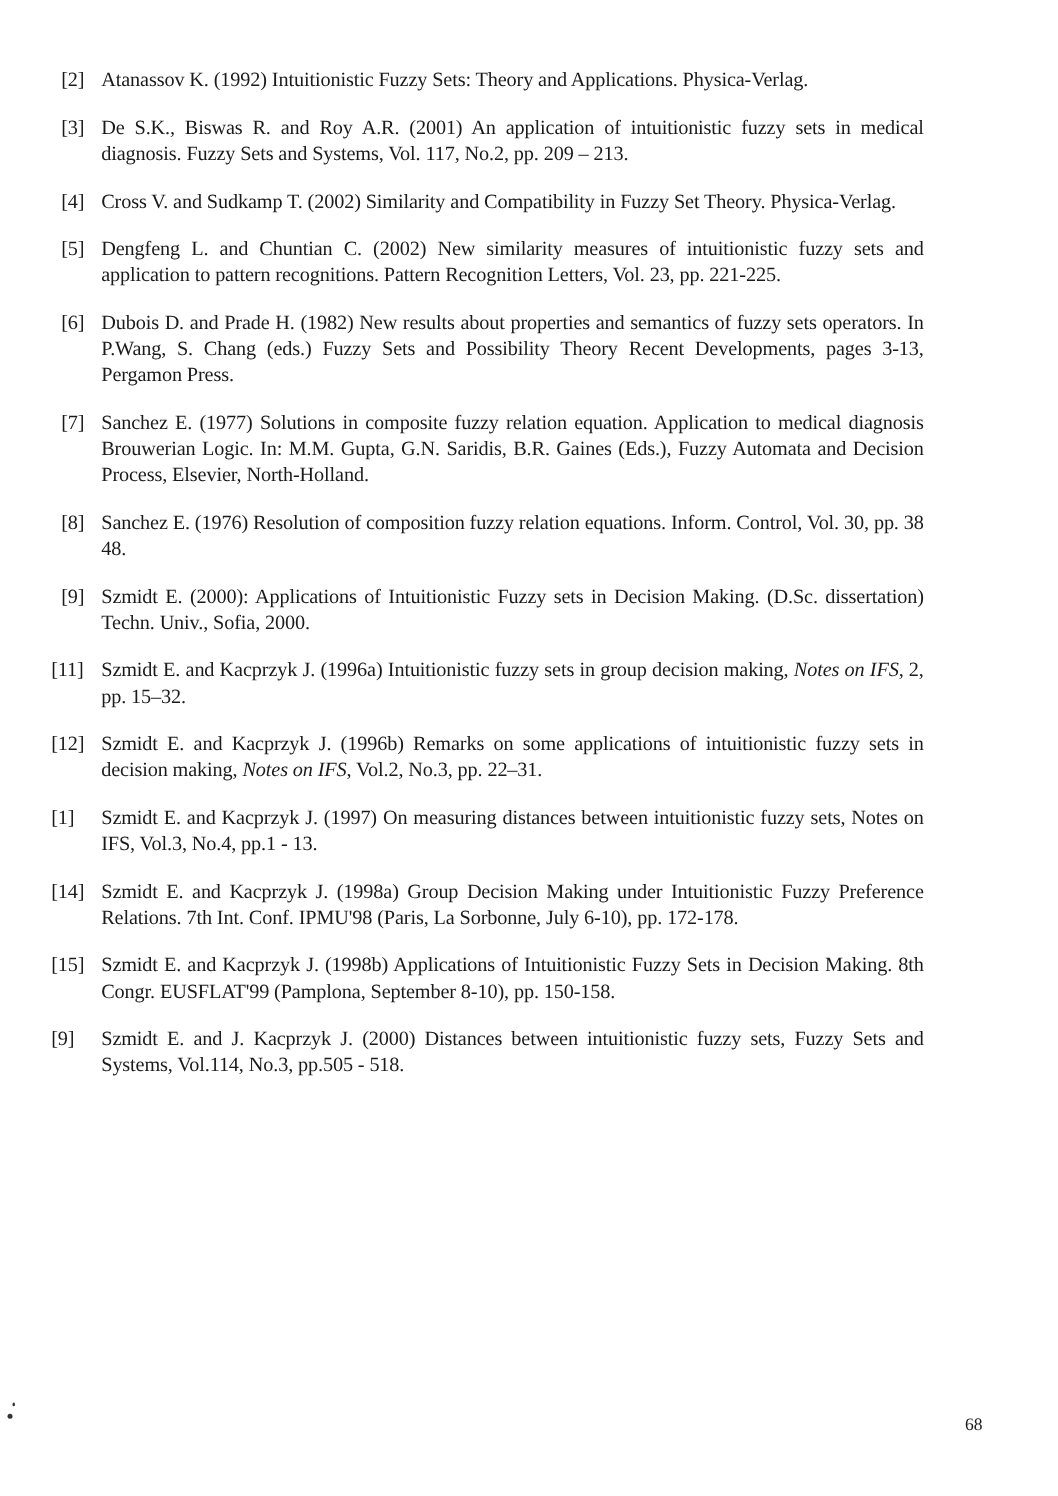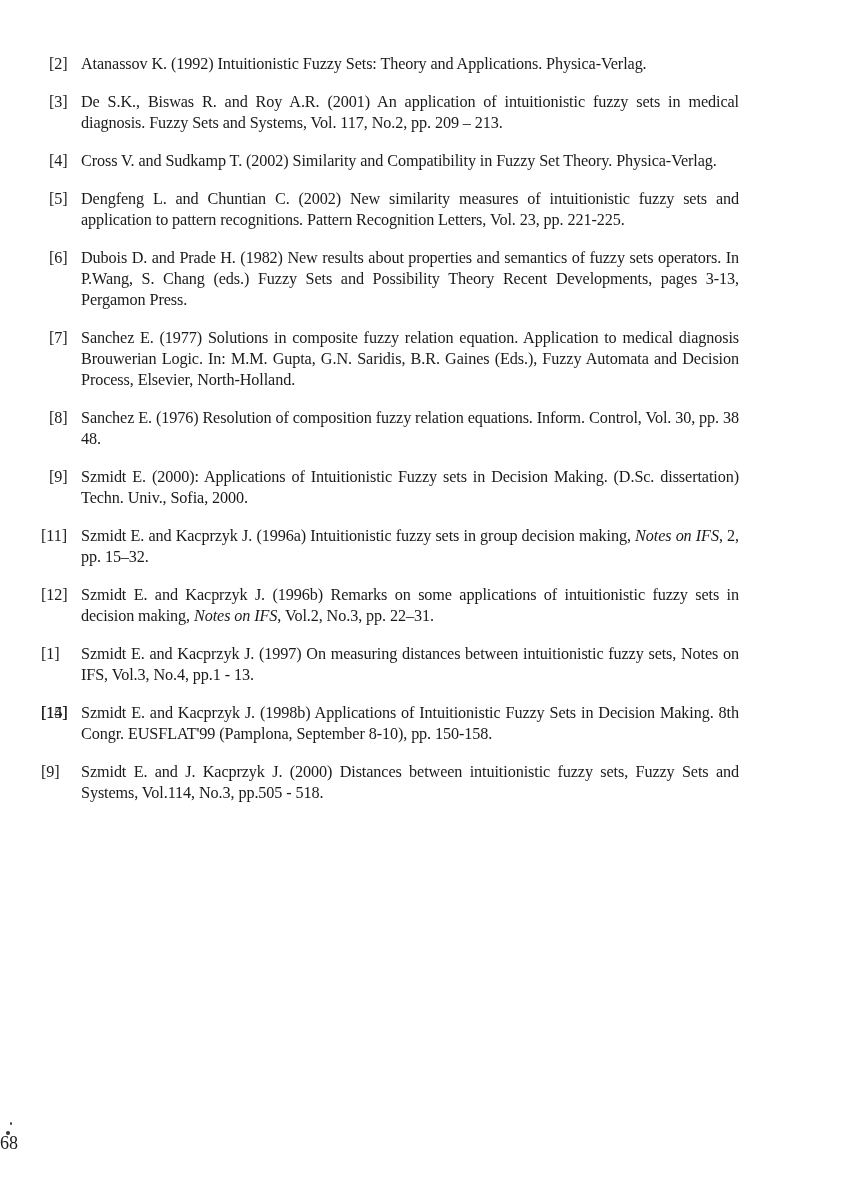--- a/index.html
+++ b/index.html
@@ -48,23 +48,23 @@
     .ref.wide-num .ref-num {
       left: -8px;
     }
     .ref-text i {
       font-style: italic;
     }
     .page-number {
       position: absolute;
       left: 0;
       width: 786px;
-      text-align: left;
+      text-align: right;
       top: 1133px;
-      font-size: 18px;
+      font-size: 14px;
     }
     .speck {
       position: absolute;
       background: #333;
       border-radius: 50%;
     }
   </style>
 </head>
 <body>
 
@@ -122,20 +122,21 @@
       <span class="ref-text"><span>Szmidt E. and Kacprzyk J. (1996b) Remarks on some applications of intuitionistic fuzzy sets in decision making, </span><i>Notes on IFS</i><span>, Vol.2, No.3, pp. 22–31.</span></span>
     </div>
 
     <div class="ref wide-num">
       <span class="ref-num">[1]</span>
       <span class="ref-text">Szmidt E. and Kacprzyk J. (1997) On measuring distances between intuitionistic fuzzy sets, Notes on IFS, Vol.3, No.4, pp.1 - 13.</span>
     </div>
 
     <div class="ref wide-num">
       <span class="ref-num">[14]</span>
+      <span class="ref-text">Szmidt E. and Kacprzyk J. (1998a) Group Decision Making under Intuitionistic Fuzzy Preference Relations. 7th Int. Conf. IPMU'98 (Paris, La Sorbonne, July 6-10), pp. 172-178.</span>
     </div>
 
     <div class="ref wide-num">
       <span class="ref-num">[15]</span>
       <span class="ref-text">Szmidt E. and Kacprzyk J. (1998b) Applications of Intuitionistic Fuzzy Sets in Decision Making. 8th Congr. EUSFLAT'99 (Pamplona, September 8-10), pp. 150-158.</span>
     </div>
 
     <div class="ref wide-num">
       <span class="ref-num">[9]</span>
       <span class="ref-text">Szmidt E. and J. Kacprzyk J. (2000) Distances between intuitionistic fuzzy sets, Fuzzy Sets and Systems, Vol.114, No.3, pp.505 - 518.</span>

